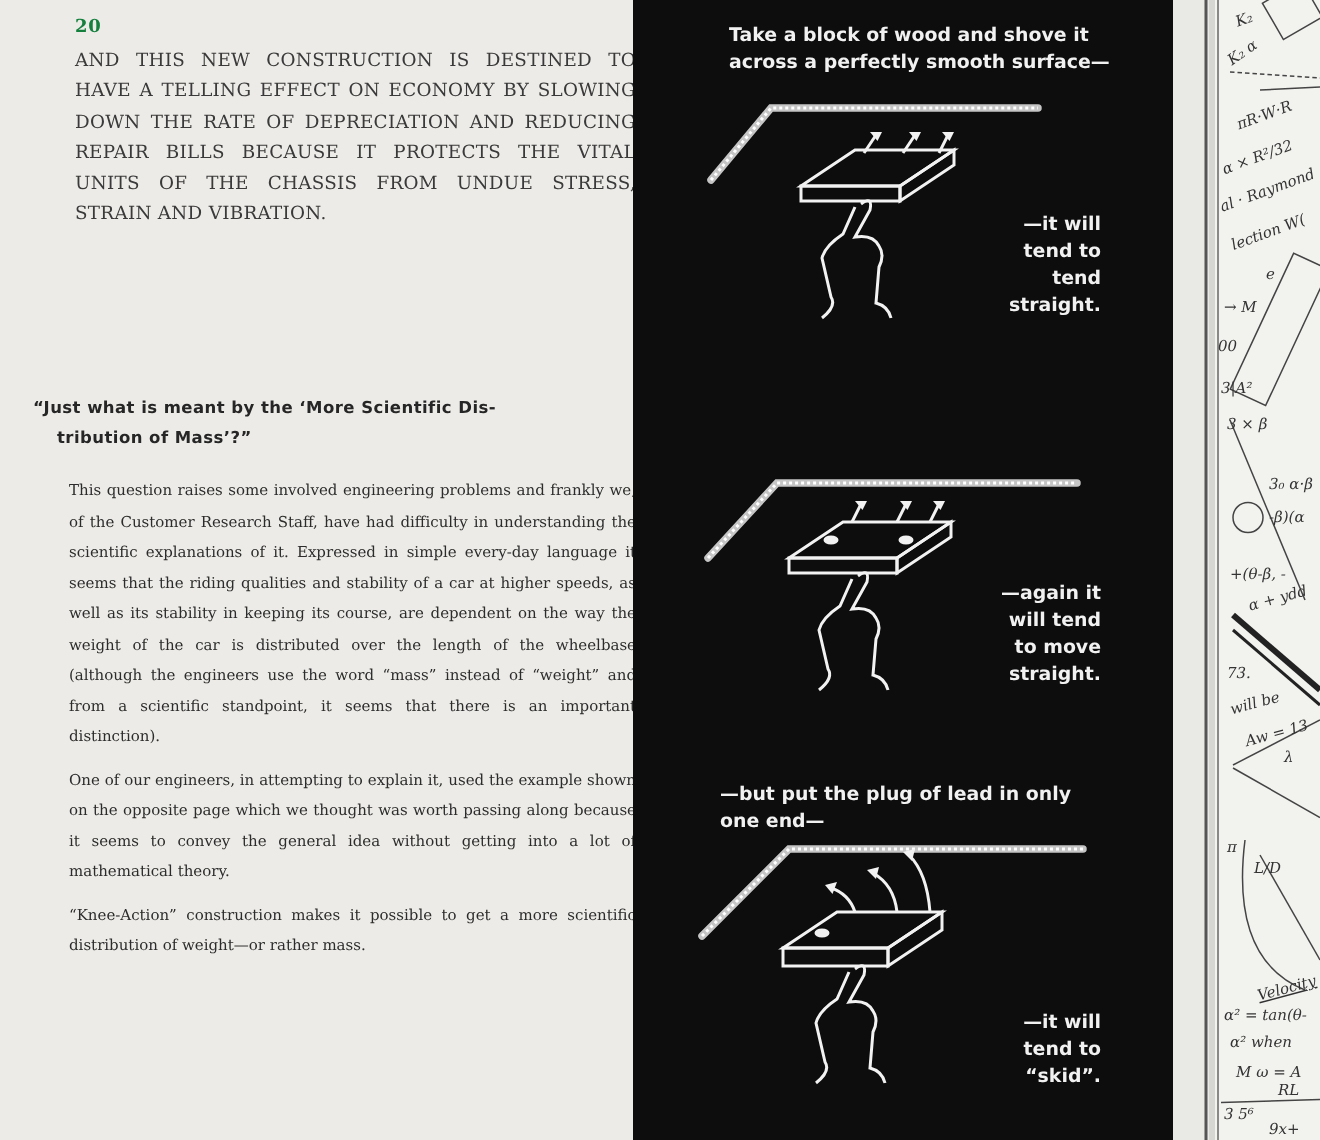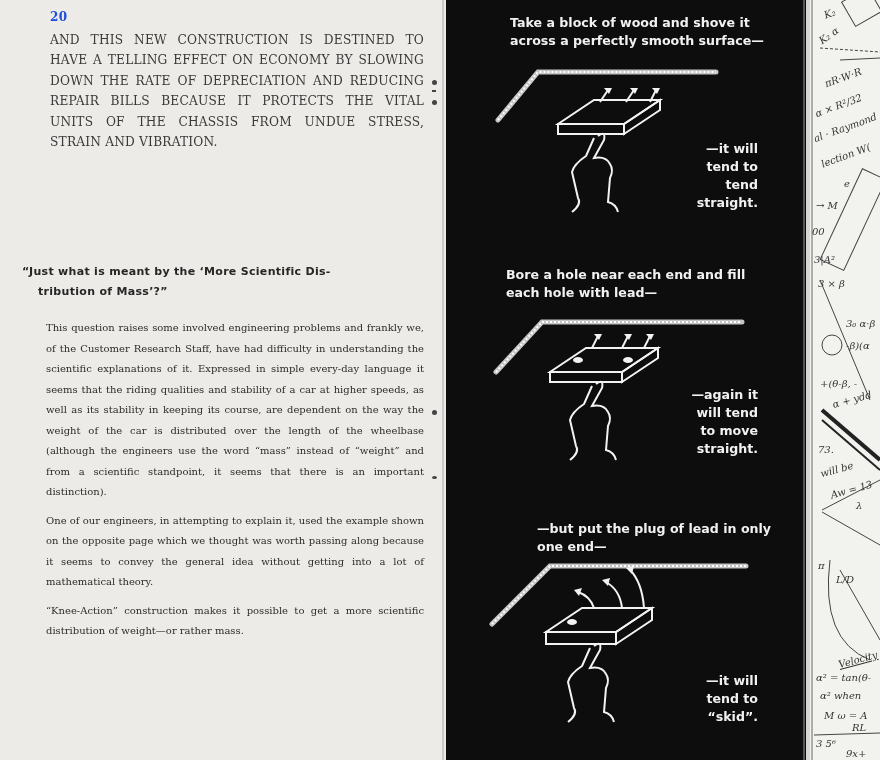--- a/index.html
+++ b/index.html
@@ -1,28 +1,28 @@
 <!DOCTYPE html>
 <html><head>
 <meta charset="utf-8">
 <style>
   html, body { margin:0; padding:0; }
   body { width:880px; height:760px; overflow:hidden; background:#e9e9e6; position:relative; font-family:"DejaVu Serif", serif; }
   .left-page { position:absolute; left:0; top:0; width:446px; height:760px; background:#ecebe7; }
   .left-page .gutter-line { position:absolute; right:2px; top:0; width:2px; height:760px; background:#c9c9c6; }
-  .page-number { position:absolute; left:50px; top:10px; font-size:12px; font-weight:bold; color:#1d4ed8; letter-spacing:0.5px; }
+  .page-number { position:absolute; left:50px; top:10px; font-size:12px; font-weight:bold; color:#15803d; letter-spacing:0.5px; }
   .body-text { position:absolute; left:50px; width:374px; color:#2a2a2a; font-size:13.2px; line-height:20.4px; text-align:justify; }
   .body-text p { margin:0 0 8px 0; }
   .caps { font-size:12.2px; letter-spacing:0.2px; color:#3a3a3a; line-height:20.4px; }
   .heading { position:absolute; left:22px; top:262px; width:400px; font-family:"DejaVu Sans", sans-serif; font-weight:bold; font-size:11px; line-height:20px; color:#262626; letter-spacing:0.3px; }
   .heading .second { display:block; padding-left:16px; }
   .indent-block { position:absolute; left:46px; top:318px; width:378px; color:#2c2c2c; font-size:10px; line-height:20.5px; text-align:justify; }
   .indent-block p { margin:0 0 8px 0; }
   .dots { position:absolute; left:432px; width:5px; height:5px; border-radius:50%; background:#444; }
-  .dark-panel { position:absolute; left:446px; top:0; width:360px; height:760px; background:#0d0d0d; }
+  .dark-panel { position:absolute; left:422px; top:0; width:360px; height:760px; background:#0d0d0d; }
   .panel-divider { position:absolute; left:806px; top:0; width:4px; height:760px; background:#d6d6d3; }
   .panel-divider-inner { position:absolute; left:803px; top:0; width:2px; height:760px; background:#555; }
   .caption { position:absolute; font-family:"DejaVu Sans", sans-serif; font-weight:bold; color:#f1f1f1; font-size:12.6px; line-height:18px; }
   .side-caption { position:absolute; font-family:"DejaVu Sans", sans-serif; font-weight:bold; color:#f1f1f1; font-size:12.6px; line-height:18px; text-align:right; }
   .illus { position:absolute; left:0; }
   .notes-strip { position:absolute; left:810px; top:0; width:70px; height:760px; background:#f2f2ef; overflow:hidden; }
   .note { position:absolute; font-family:"DejaVu Serif", serif; font-style:italic; color:#333; font-size:10px; white-space:nowrap; }
 </style>
 </head>
 <body>
@@ -73,24 +73,20 @@
       <polygon points="206,28 214,28 211,34" fill="#f2f2f2"></polygon>
     <path d="M152 76 Q160 70 158 80 L148 98 Q160 96 164 104 Q168 110 164 118 L162 142 Q170 144 172 152 M126 152 Q136 144 132 138 L126 112 Q128 104 140 96 L148 78" stroke="#f2f2f2" stroke-width="2" fill="none"></path>
   </svg>
   <div class="side-caption" style="left:232px;top:140px;width:80px;">
     <div>—it will</div>
     <div>tend to</div>
     <div>tend</div>
     <div>straight.</div>
   </div>
 
-  <div class="caption" style="left:60px;top:266px;">
-    <div>Bore a hole near each end and fill</div>
-    <div>each hole with lead—</div>
-  </div>
   <svg class="illus" style="top:308px;" width="360" height="170">
     <path d="M50 64 L96 14 L296 14" stroke="#e6e6e6" stroke-width="5" fill="none" stroke-linecap="round" opacity="0.85"></path>
     <path d="M50 64 L96 14 L296 14" stroke="#ffffff" stroke-width="2" fill="none" stroke-dasharray="2 2"></path>
     <polygon points="104,64 140,40 212,40 176,64" fill="none" stroke="#f2f2f2" stroke-width="2"></polygon>
     <polygon points="104,64 176,64 176,74 104,74" fill="none" stroke="#f2f2f2" stroke-width="2"></polygon>
     <polygon points="176,64 212,40 212,50 176,74" fill="none" stroke="#f2f2f2" stroke-width="2"></polygon>
     <ellipse cx="132" cy="52" rx="5" ry="3" fill="#f2f2f2"></ellipse>
     <ellipse cx="182" cy="52" rx="5" ry="3" fill="#f2f2f2"></ellipse>
     <line x1="146" y1="40" x2="152" y2="28" stroke="#f2f2f2" stroke-width="2"></line>
       <polygon points="148,26 156,26 153,32" fill="#f2f2f2"></polygon>
@@ -100,21 +96,21 @@
       <polygon points="200,26 208,26 205,32" fill="#f2f2f2"></polygon>
     <path d="M150 76 Q158 70 156 80 L146 98 Q158 96 162 104 Q166 110 162 118 L160 142 Q168 144 170 152 M124 152 Q134 144 130 138 L124 112 Q126 104 138 96 L146 78" stroke="#f2f2f2" stroke-width="2" fill="none"></path>
   </svg>
   <div class="side-caption" style="left:222px;top:386px;width:90px;">
     <div>—again it</div>
     <div>will tend</div>
     <div>to move</div>
     <div>straight.</div>
   </div>
 
-  <div class="caption" style="left:58px;top:520px;margin-left:33px;">
+  <div class="caption" style="left:58px;top:520px;">
     <div>—but put the plug of lead in only</div>
     <div>one end—</div>
   </div>
   <svg class="illus" style="top:556px;" width="360" height="180">
     <path d="M46 68 L104 10 L300 10" stroke="#e6e6e6" stroke-width="5" fill="none" stroke-linecap="round" opacity="0.85"></path>
     <path d="M46 68 L104 10 L300 10" stroke="#ffffff" stroke-width="2" fill="none" stroke-dasharray="2 2"></path>
     <polygon points="100,76 136,52 206,52 170,76" fill="none" stroke="#f2f2f2" stroke-width="2"></polygon>
     <polygon points="100,76 170,76 170,88 100,88" fill="none" stroke="#f2f2f2" stroke-width="2"></polygon>
     <polygon points="170,76 206,52 206,64 170,88" fill="none" stroke="#f2f2f2" stroke-width="2"></polygon>
     <ellipse cx="126" cy="66" rx="5" ry="3" fill="#f2f2f2"></ellipse>

